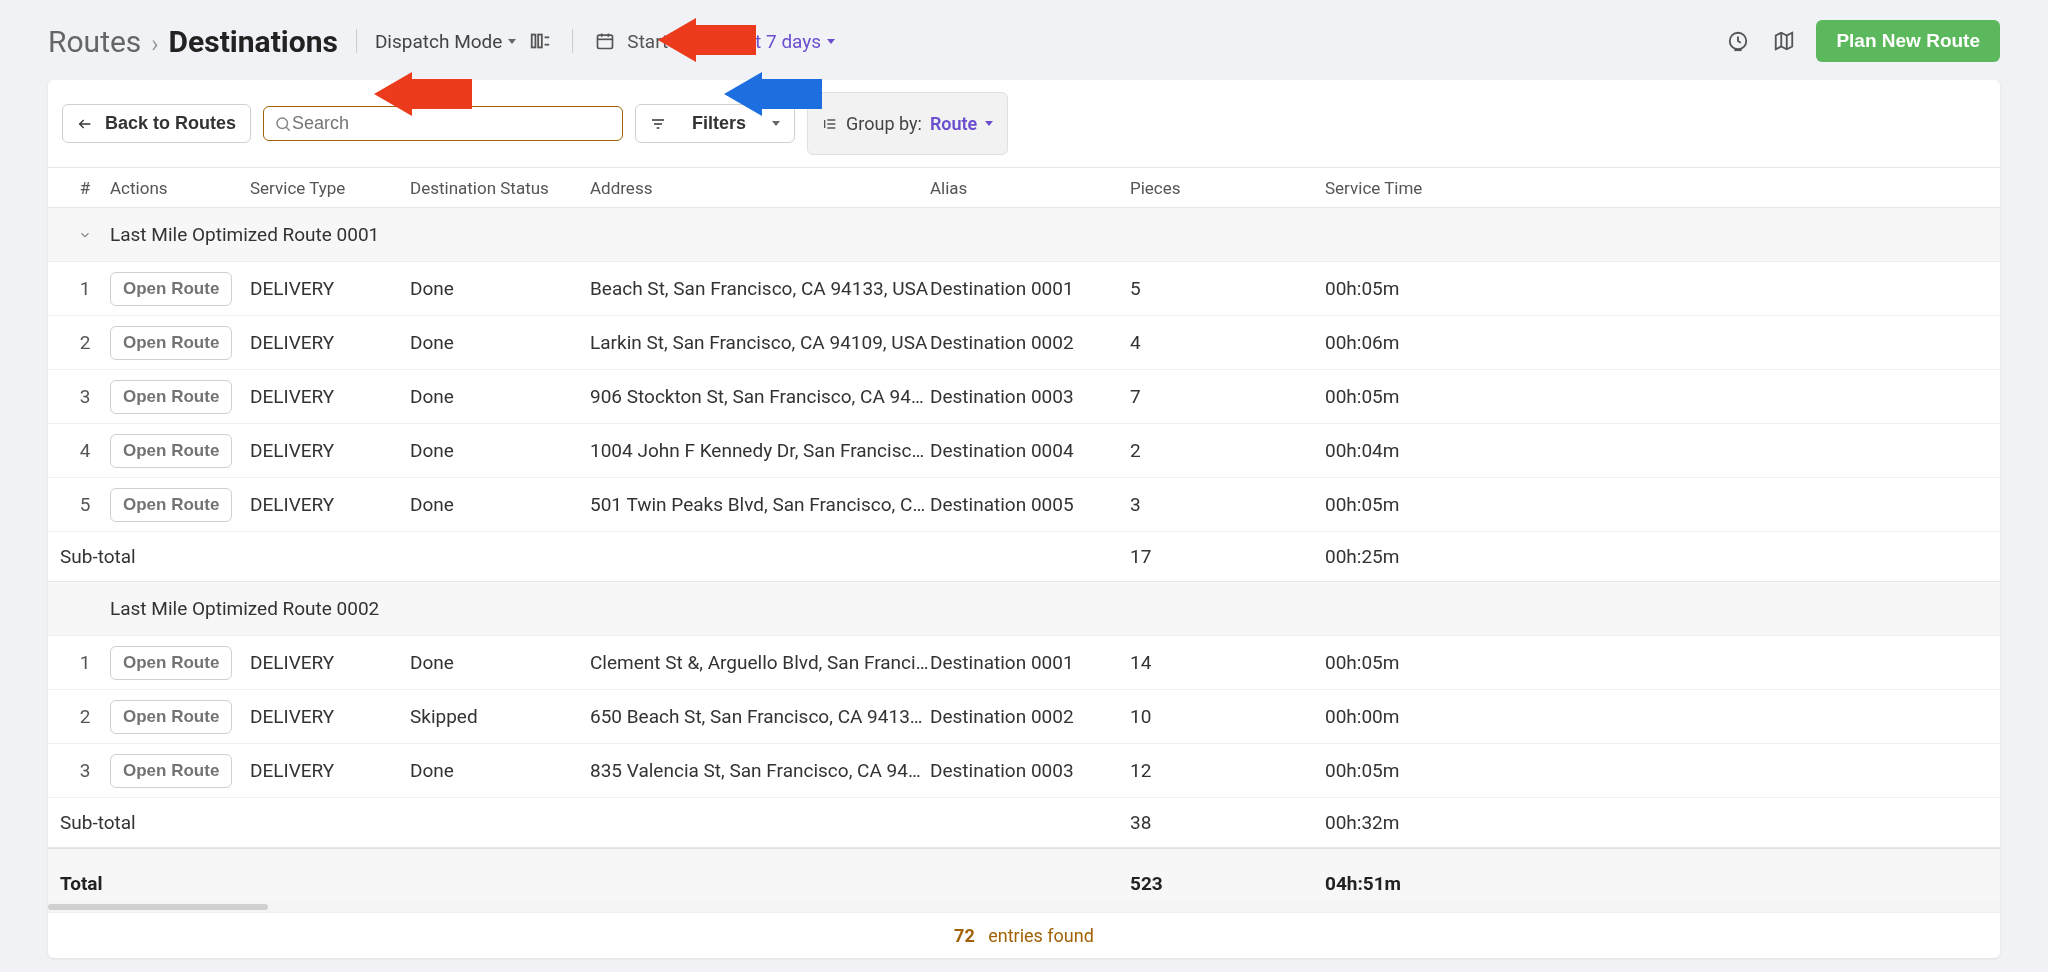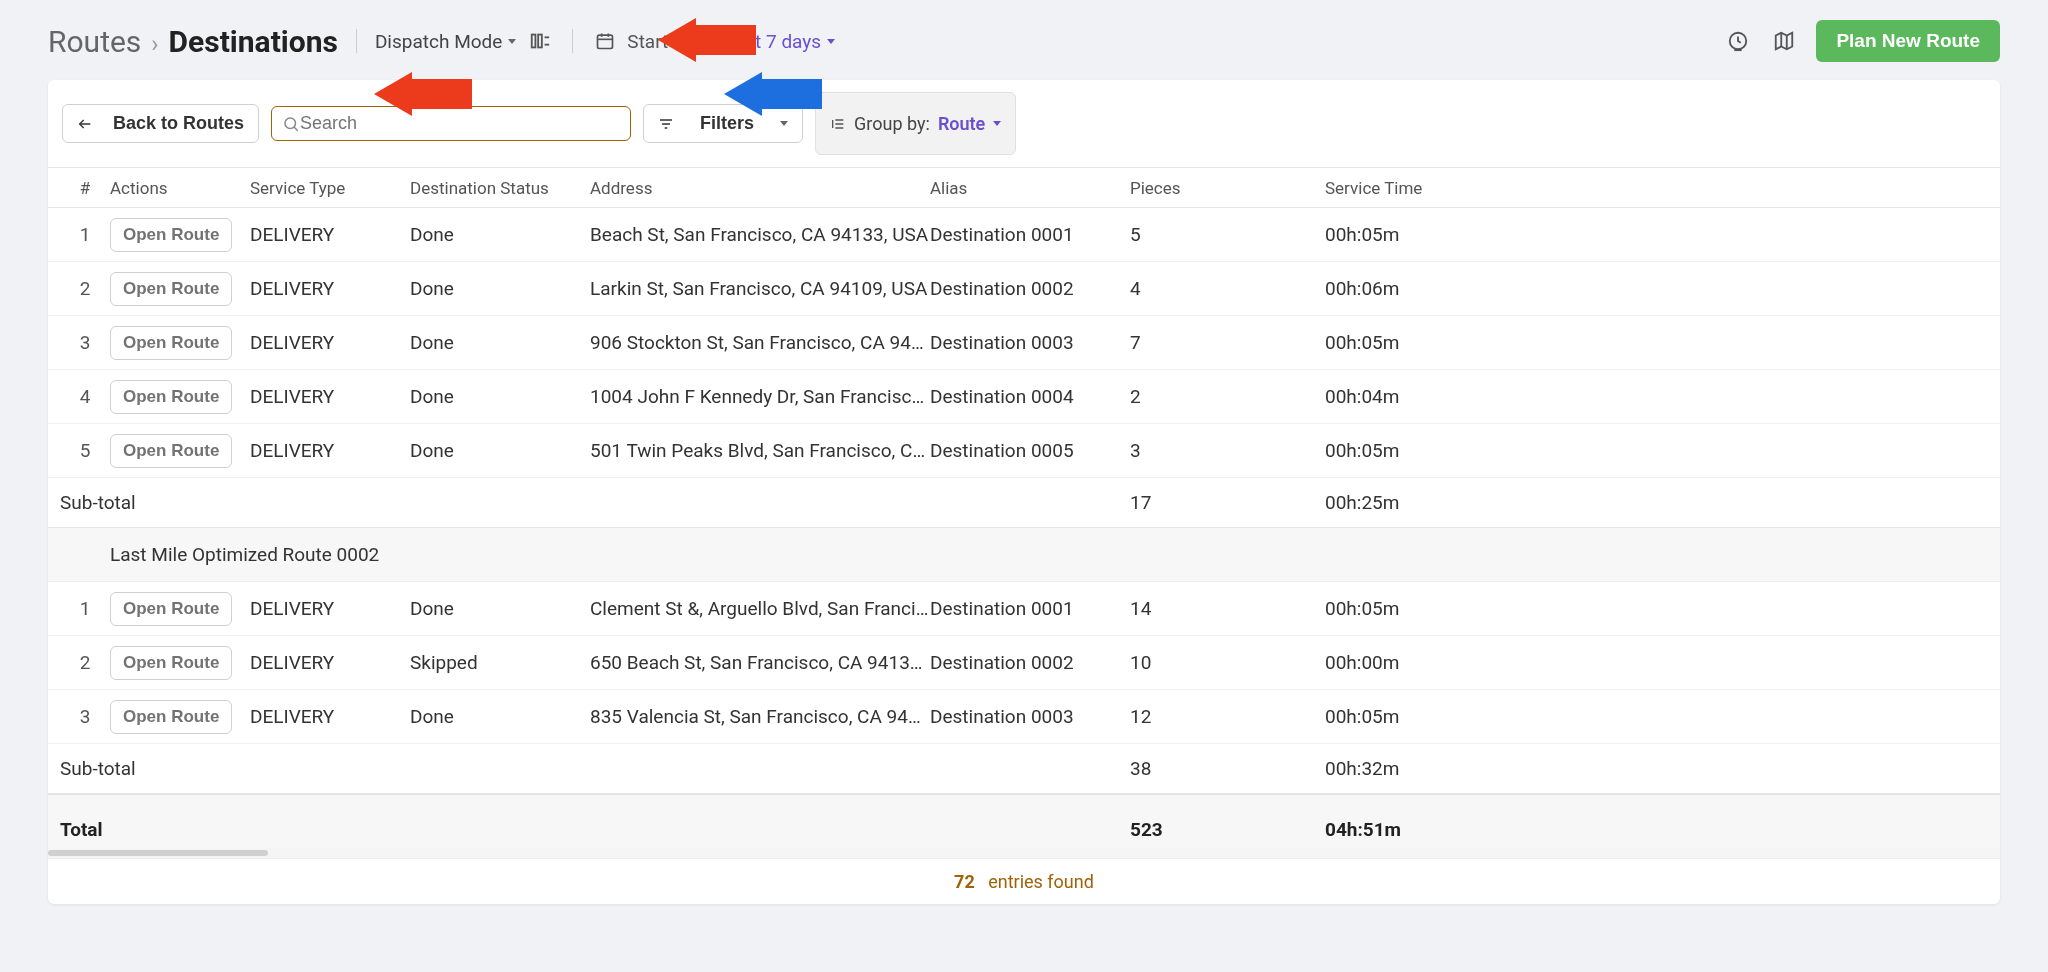--- a/index.html
+++ b/index.html
@@ -98,21 +98,21 @@
   .toolbar {
     display: flex;
     align-items: center;
     gap: 12px;
     padding: 12px 14px;
     border-bottom: 1px solid #e6e6e6;
   }
   .btn-outline {
     display: inline-flex;
     align-items: center;
-    gap: 20px;
+    gap: 12px;
     background: #fff;
     border: 1px solid #d0d0d0;
     border-radius: 6px;
     padding: 8px 14px;
     font-size: 18px;
     font-weight: 600;
     color: #333;
     cursor: pointer;
   }
   .search-box {
@@ -381,20 +381,28 @@
       <div>Actions</div>
       <div>Service Type</div>
       <div>Destination Status</div>
       <div>Address</div>
       <div>Alias</div>
       <div>Pieces</div>
       <div>Service Time</div>
     </div>
 
     <div id="tbody">
+        <div class="group-row">
+          <div class="chev" style="">
+            <svg width="14" height="14" viewBox="0 0 24 24" fill="none" stroke="#888" stroke-width="2">
+              <polyline points="6 9 12 15 18 9"></polyline>
+            </svg>
+          </div>
+          <div style="grid-column:2 / span 7;">Last Mile Optimized Route 0001</div>
+        </div>
         <div class="row">
           <div class="num">1</div>
           <div><button class="open-route-btn">Open Route</button></div>
           <div>DELIVERY</div>
           <div>Done</div>
           <div class="truncate">Beach St, San Francisco, CA 94133, USA</div>
           <div>Destination 0001</div>
           <div>5</div>
           <div>00h:05m</div>
         </div>

